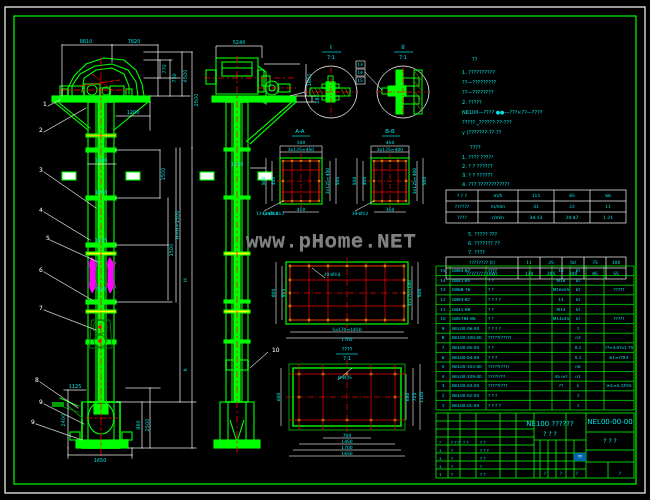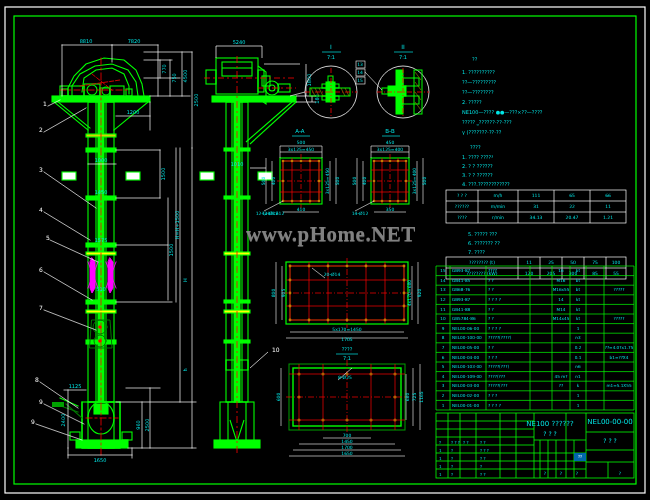--- a/index.html
+++ b/index.html
@@ -3,23 +3,23 @@
 <meta charset="utf-8">
 <style>
   html,body{margin:0;padding:0;background:#000;}
   body{width:650px;height:500px;overflow:hidden;
        font-family:"DejaVu Sans","Liberation Sans",sans-serif;}
   #stage{position:relative;width:650px;height:500px;background:#000;}
   svg{display:block;}
   .cyan{fill:#00e5e5;}
   .white{fill:#ffffff;}
   text{dominant-baseline:middle;}
-  .wm{position:absolute;left:246px;top:222px;font-size:21px;font-weight:bold;
+  .wm{position:absolute;left:246px;top:230px;font-size:21px;font-weight:bold;
       color:#8d8d8d;letter-spacing:.5px;opacity:.92;
-      font-family:Liberation Serif, serif;
+      font-family:Liberation Mono, monospace;
       text-shadow:0 1px 0 #555;}
 </style>
 </head>
 <body>
 
 <div id="stage">
 
 <svg width="650" height="500" viewBox="0 0 650 500">
   <rect x="0" y="0" width="650" height="500" fill="#000"></rect>
 

